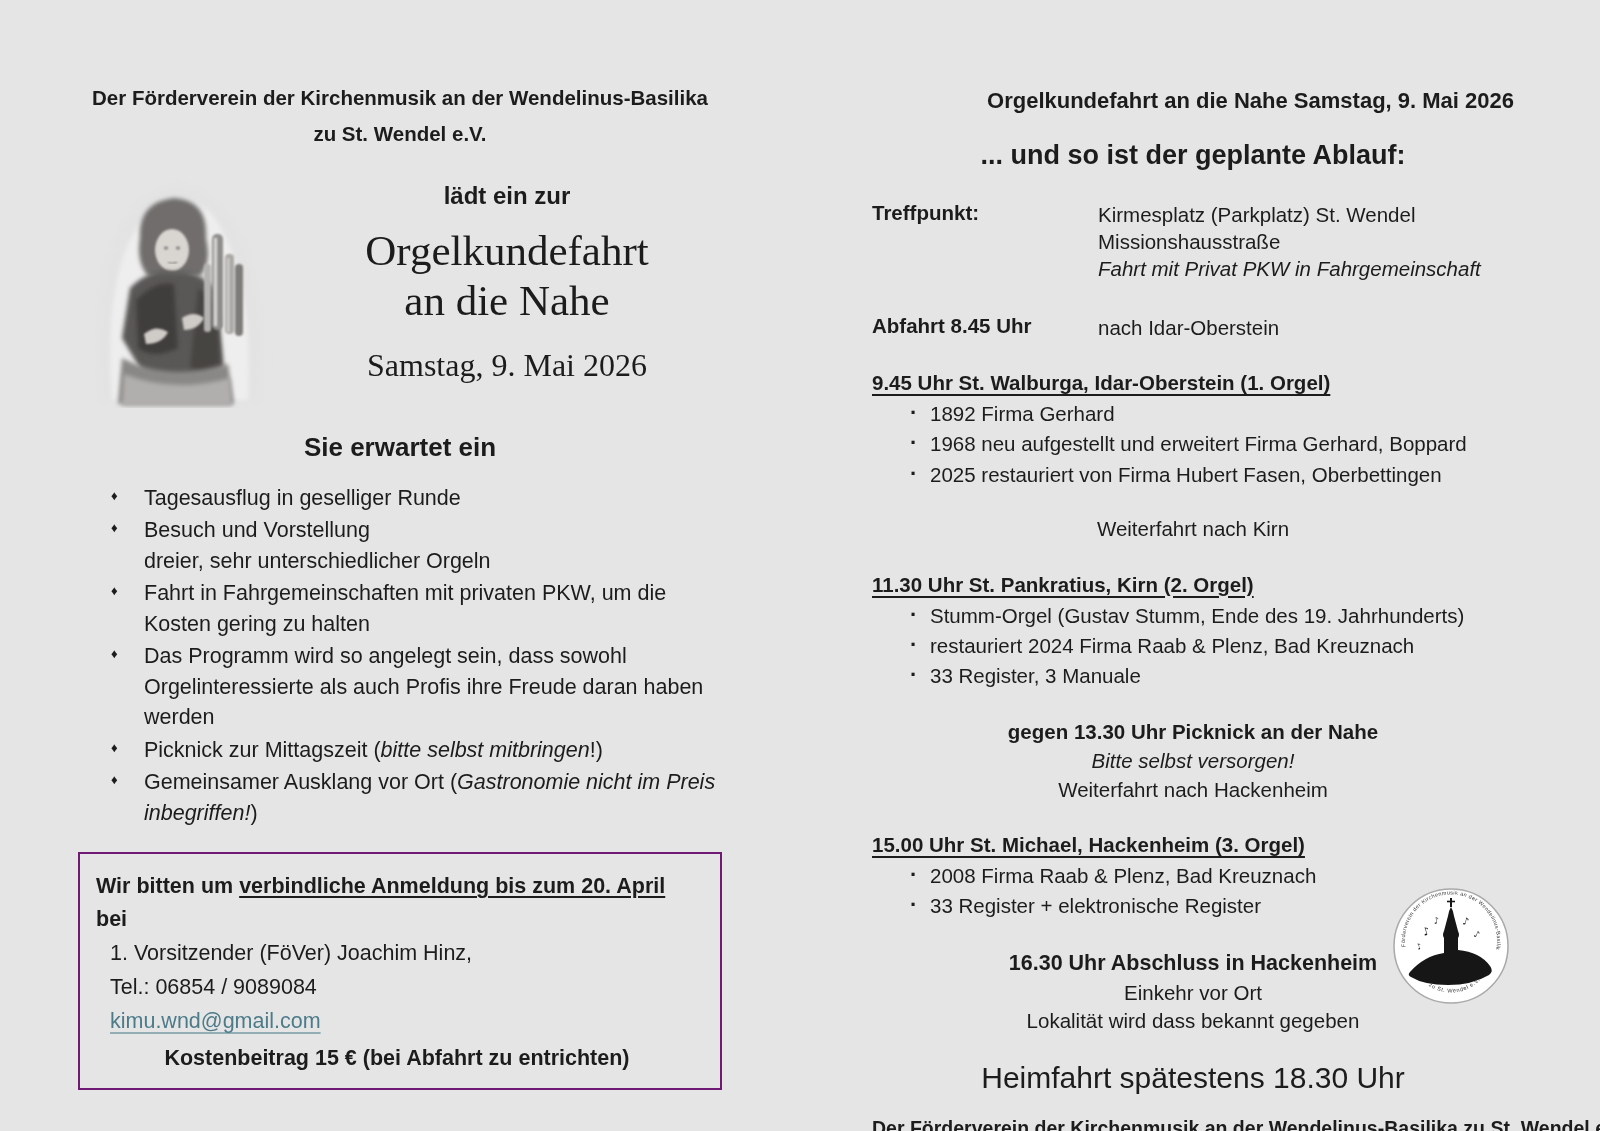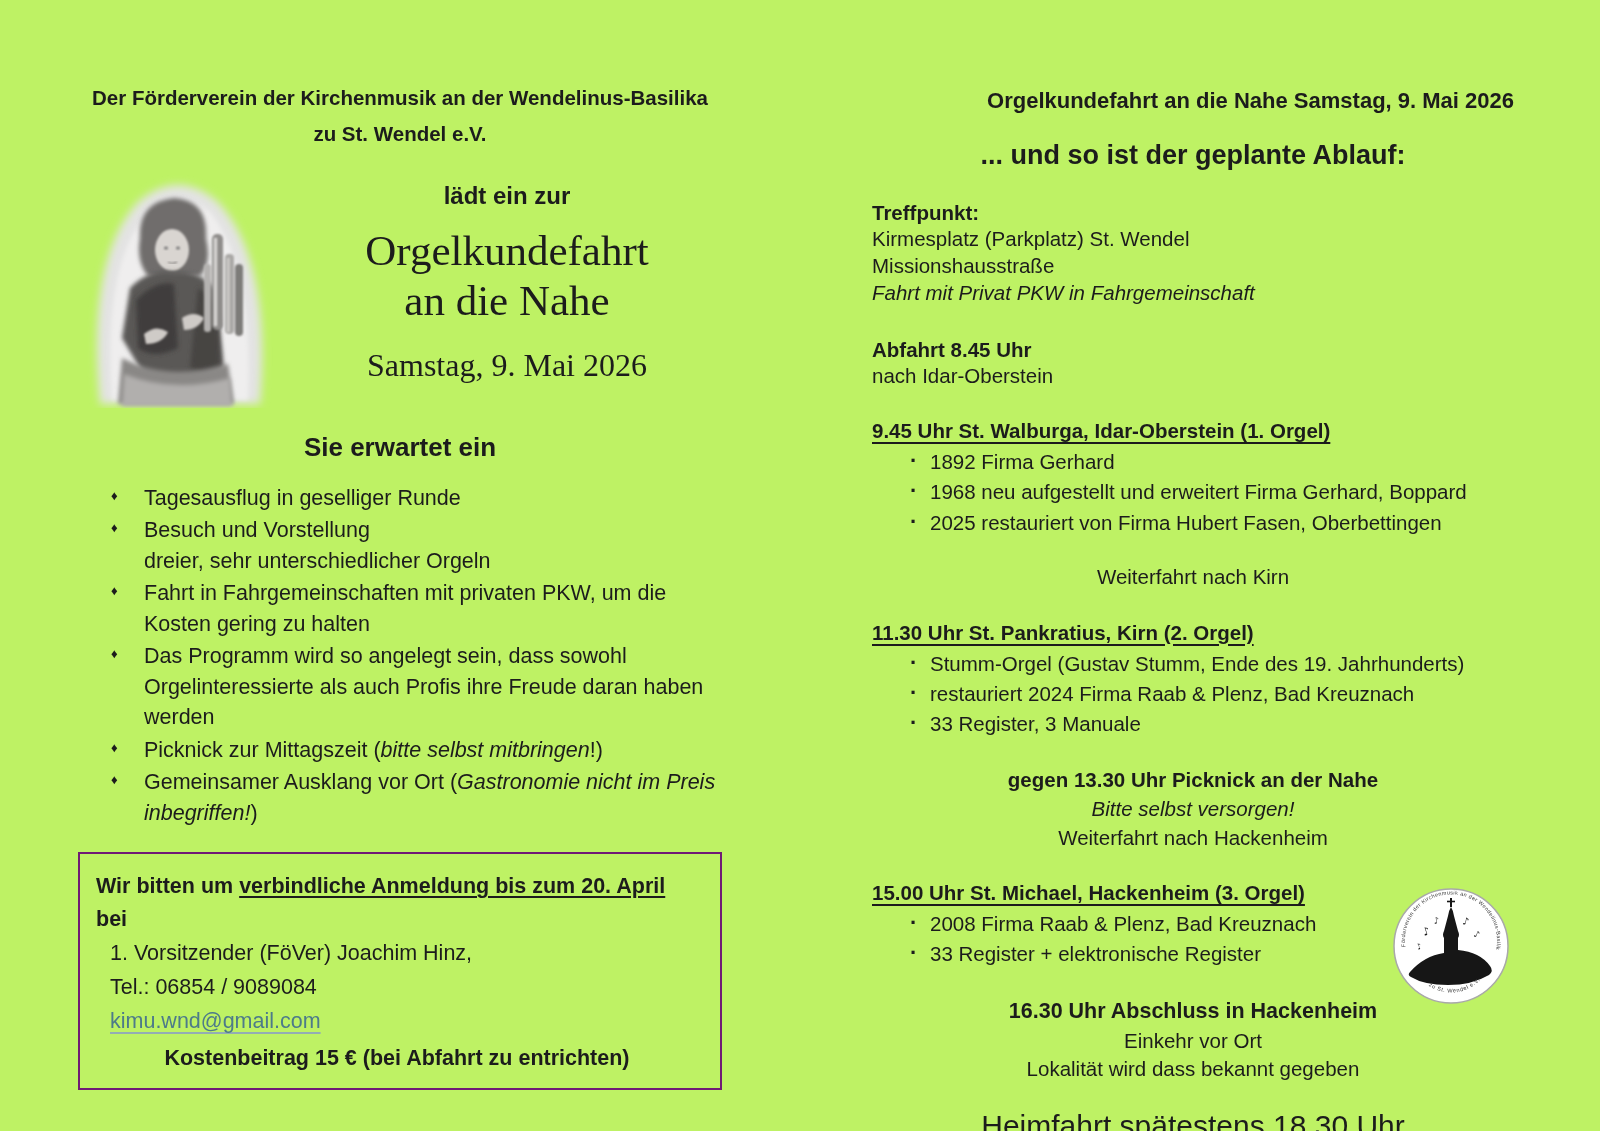--- a/index.html
+++ b/index.html
@@ -1,20 +1,20 @@
 <!DOCTYPE html>
 <html lang="de"><head>
 <meta charset="utf-8">
 <style>
   html, body { margin: 0; padding: 0; background: #ffffff; }
   .page {
     position: relative;
     width: 1600px;
     height: 1131px;
-    background: #bef264;
+    background: #e5e5e5;
     font-family: "Liberation Sans", sans-serif;
     color: #1c1c1c;
     overflow: hidden;
   }
 
   
   .col-left { position: absolute; left: 78px; top: 80px; width: 644px; }
   .l-header { font-weight: bold; font-size: 20.5px; line-height: 1.75; text-align: center; }
   .hero { display: flex; margin-top: 16px; }
   .sketch-wrap { width: 200px; height: 240px; flex: none; }
@@ -41,21 +41,21 @@
   .signup-box .u { text-decoration: underline; text-underline-offset: 3px; }
   .signup-box .indent { padding-left: 14px; margin-top: 2px; }
   .email-link { color: #4d7b8a; text-decoration: underline; text-decoration-color: #93adb4; text-underline-offset: 4px; cursor: pointer; }
   .cost-line { font-weight: bold; text-align: center; margin-top: 4px; }
 
   
   .col-right { position: absolute; left: 872px; top: 88px; width: 642px; }
   .r-title { font-weight: bold; font-size: 22px; text-align: right; }
   .r-subtitle { font-weight: bold; font-size: 27px; text-align: center; margin-top: 26px; }
 
-  .def-row { display: flex; font-size: 20.5px; flex-direction: column; }
+  .def-row { display: flex; font-size: 20.5px; }
   .def-row.first { margin-top: 30px; }
   .def-row.second { margin-top: 32px; }
   .def-label { width: 226px; flex: none; font-weight: bold; }
   .def-value { flex: 1; line-height: 1.32; }
 
   .sec-heading { font-weight: bold; font-size: 20.5px; text-decoration: underline; text-underline-offset: 4px; }
   .sec1 { margin-top: 30px; }
   .sec2 { margin-top: 30px; }
   .sec3 { margin-top: 30px; }
   ul.dots { list-style: none; margin: 6px 0 0 0; padding: 0; font-size: 20.5px; }

